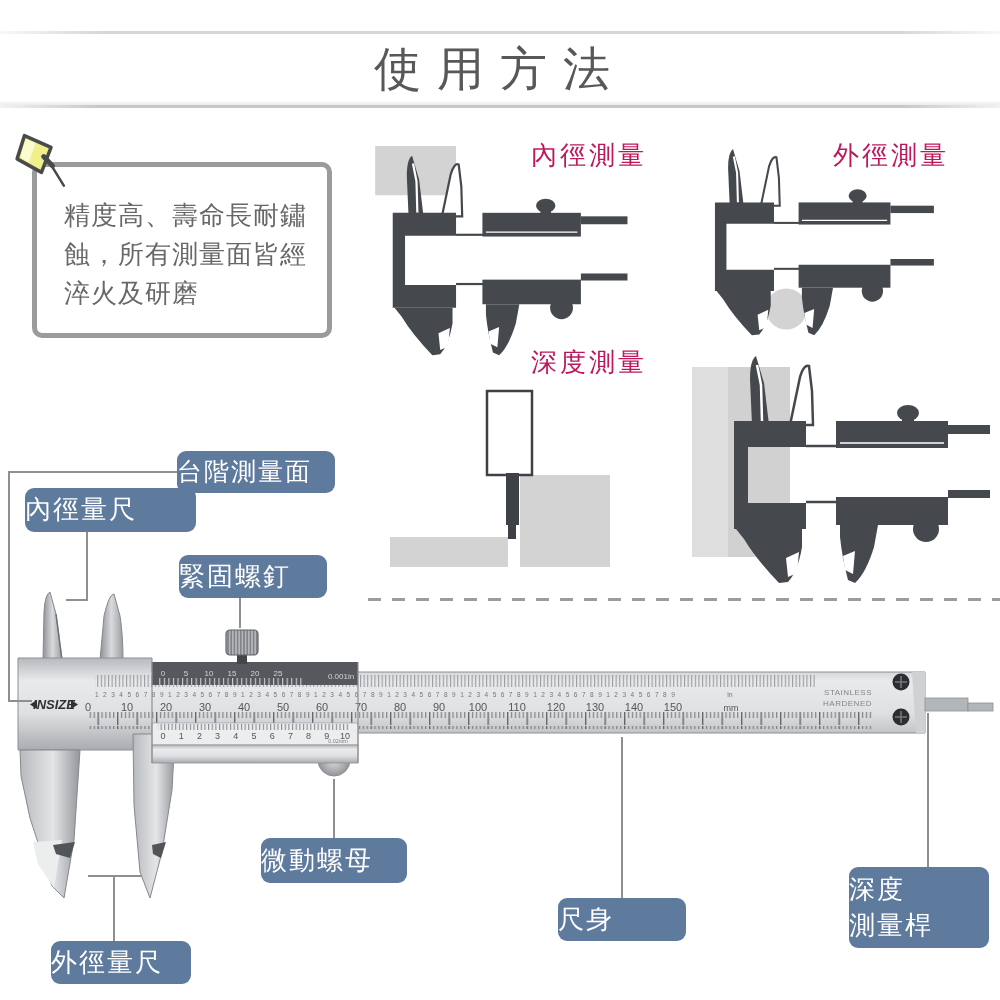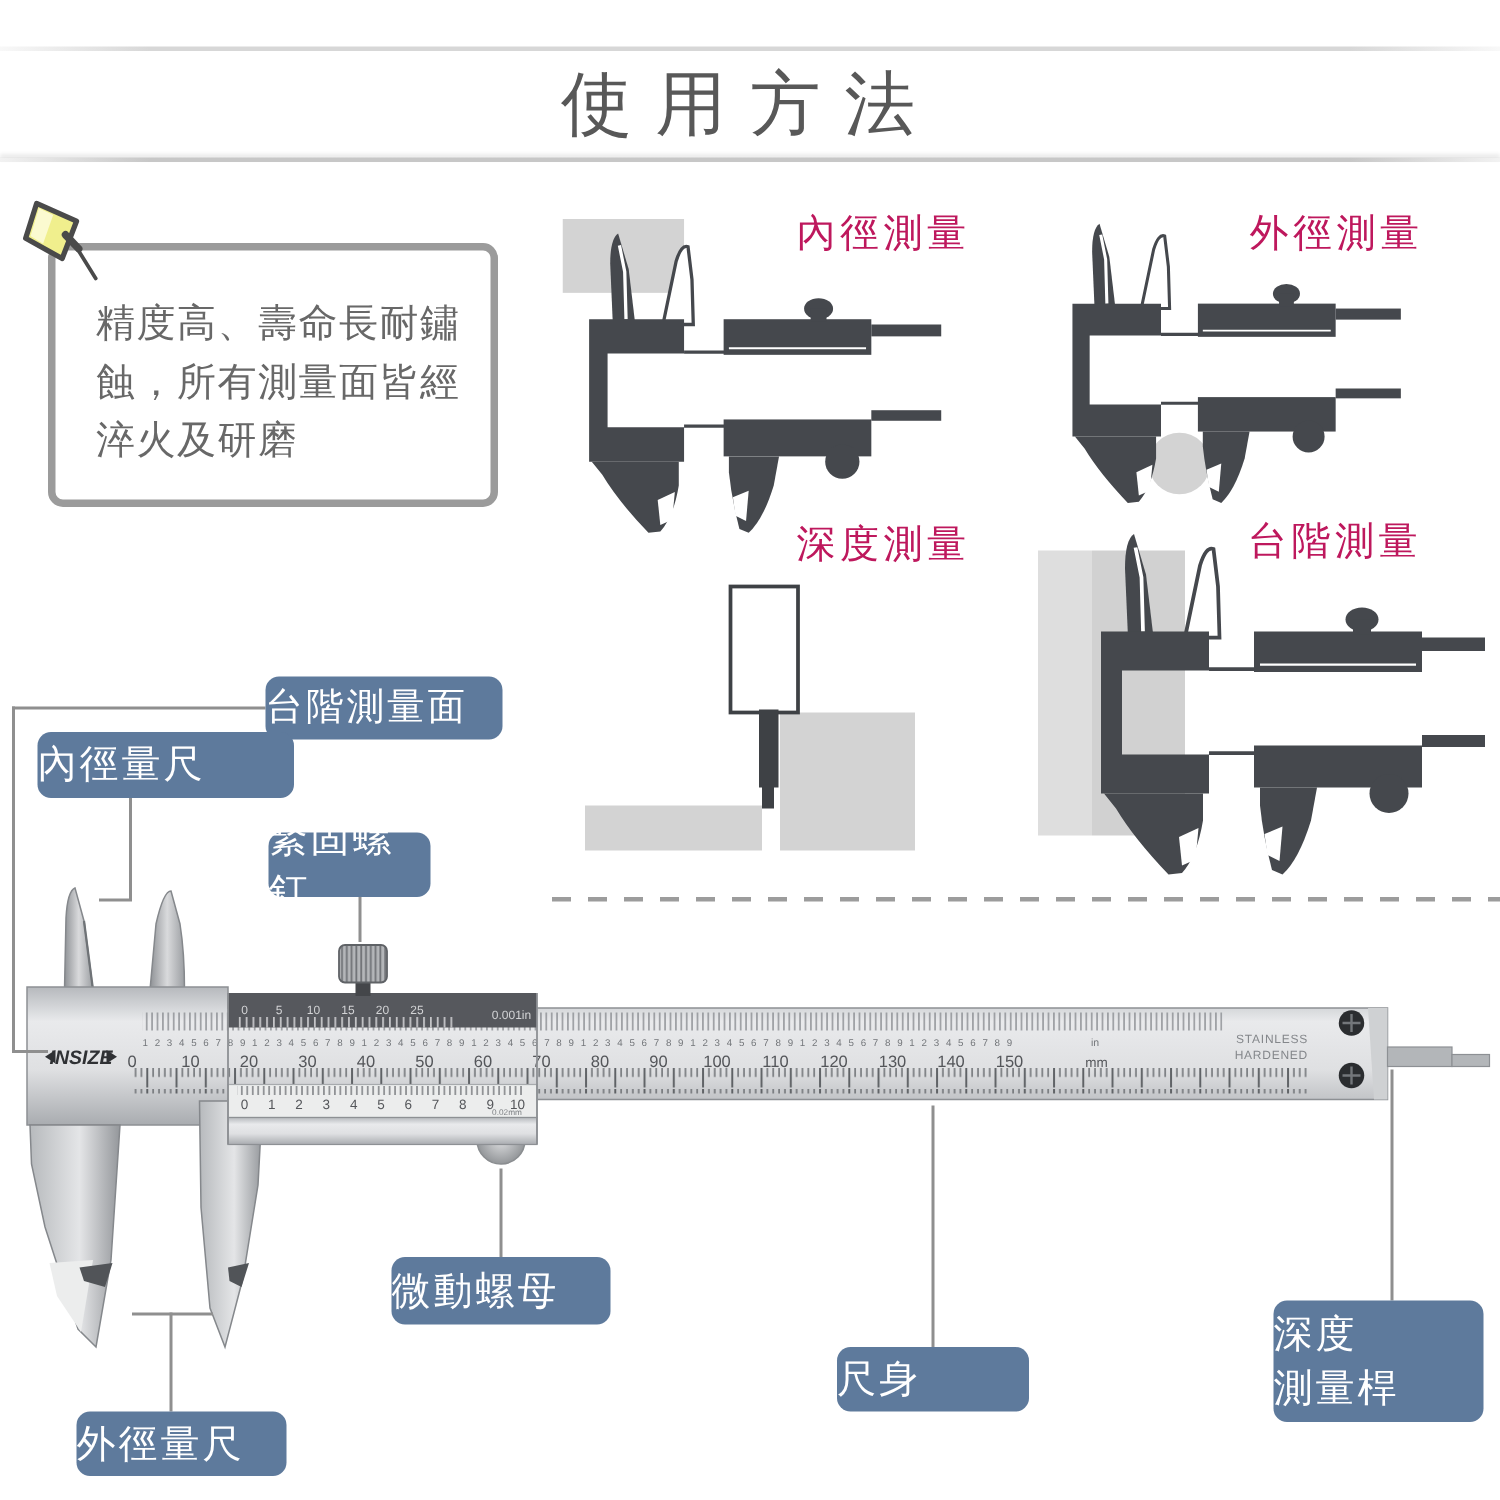--- a/index.html
+++ b/index.html
@@ -103,21 +103,20 @@
     <rect x="126" y="88" width="13" height="52" fill="#3e4145"></rect>
     <rect x="128" y="138" width="8" height="16" fill="#3e4145"></rect>
   </svg>
   <div class="abs caption" style="left:531px;top:345px">深度測量</div>
 
   <svg class="abs" style="left:690px;top:345px" width="300" height="240" viewBox="0 0 300 240">
     <rect x="2" y="22" width="36" height="190" fill="#dedede"></rect>
     <rect x="38" y="22" width="62" height="190" fill="#d1d1d1"></rect>
     <use href="#cal-sil" transform="translate(16,0)"></use>
   </svg>
-  <div class="abs caption" style="left:832px;top:343px">台階測量</div>
 
   <div class="abs" id="dash-line"></div>
 
   <svg class="abs" style="left:0;top:590px" width="1000" height="380" viewBox="0 0 1000 380">
     <defs>
       <linearGradient id="gMetal" x1="0" y1="0" x2="0" y2="1">
         <stop offset="0" stop-color="#b6b9bd"></stop>
           <stop offset="0.25" stop-color="#e9eaec"></stop>
         <stop offset="0.6" stop-color="#dfe0e2"></stop>
           <stop offset="1" stop-color="#a9acb0"></stop>
@@ -264,21 +263,21 @@
   <div class="abs leader" style="left:113px;top:875px;width:2px;height:66px"></div>
   <div class="abs leader" style="left:621px;top:737px;width:2px;height:161px"></div>
   <div class="abs leader" style="left:927px;top:713px;width:2px;height:154px"></div>
 
   <div class="abs plabel" style="left:177px;top:451px;width:158px;height:42px;font-size:25px">
     <span>台階測量面</span>
   </div>
   <div class="abs plabel" style="left:25px;top:488px;width:171px;height:44px">
     <span>內徑量尺</span>
   </div>
-  <div class="abs plabel" style="left:179px;top:555px;width:108px;height:43px">
+  <div class="abs plabel" style="left:179px;top:555px;width:148px;height:43px">
     <span>緊固螺釘</span>
   </div>
   <div class="abs plabel" style="left:261px;top:838px;width:146px;height:45px">
     <span>微動螺母</span>
   </div>
   <div class="abs plabel" style="left:51px;top:941px;width:140px;height:43px">
     <span>外徑量尺</span>
   </div>
   <div class="abs plabel" style="left:558px;top:898px;width:128px;height:43px">
     <span>尺身</span>

